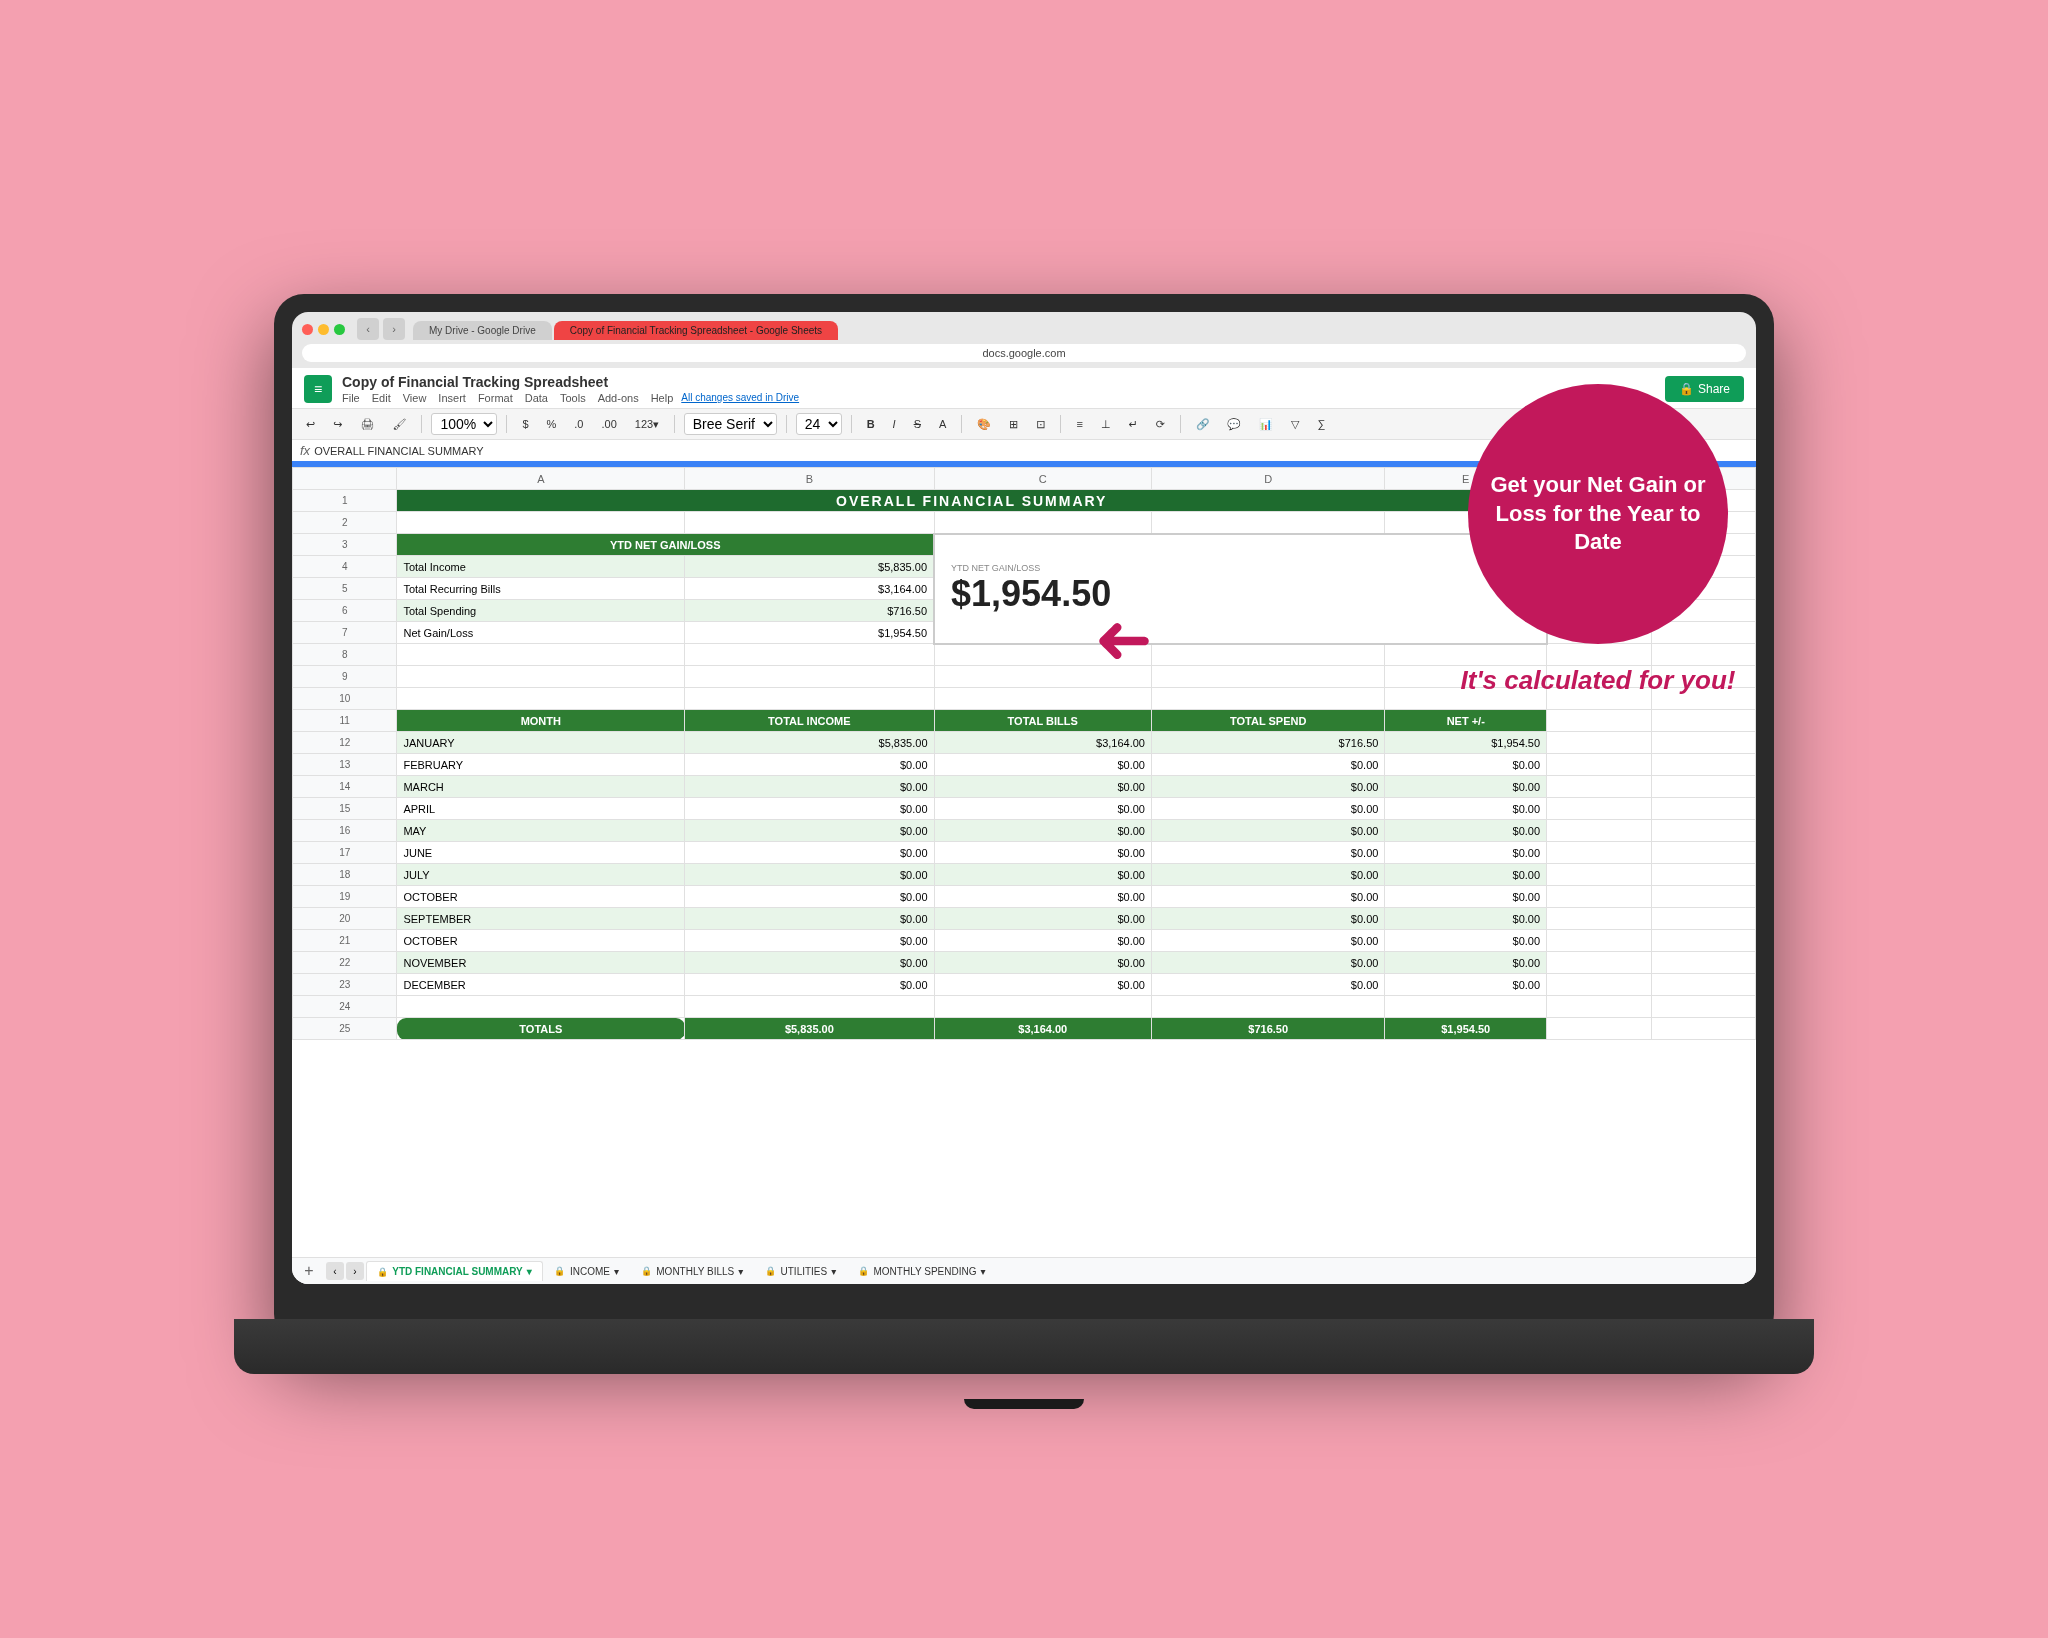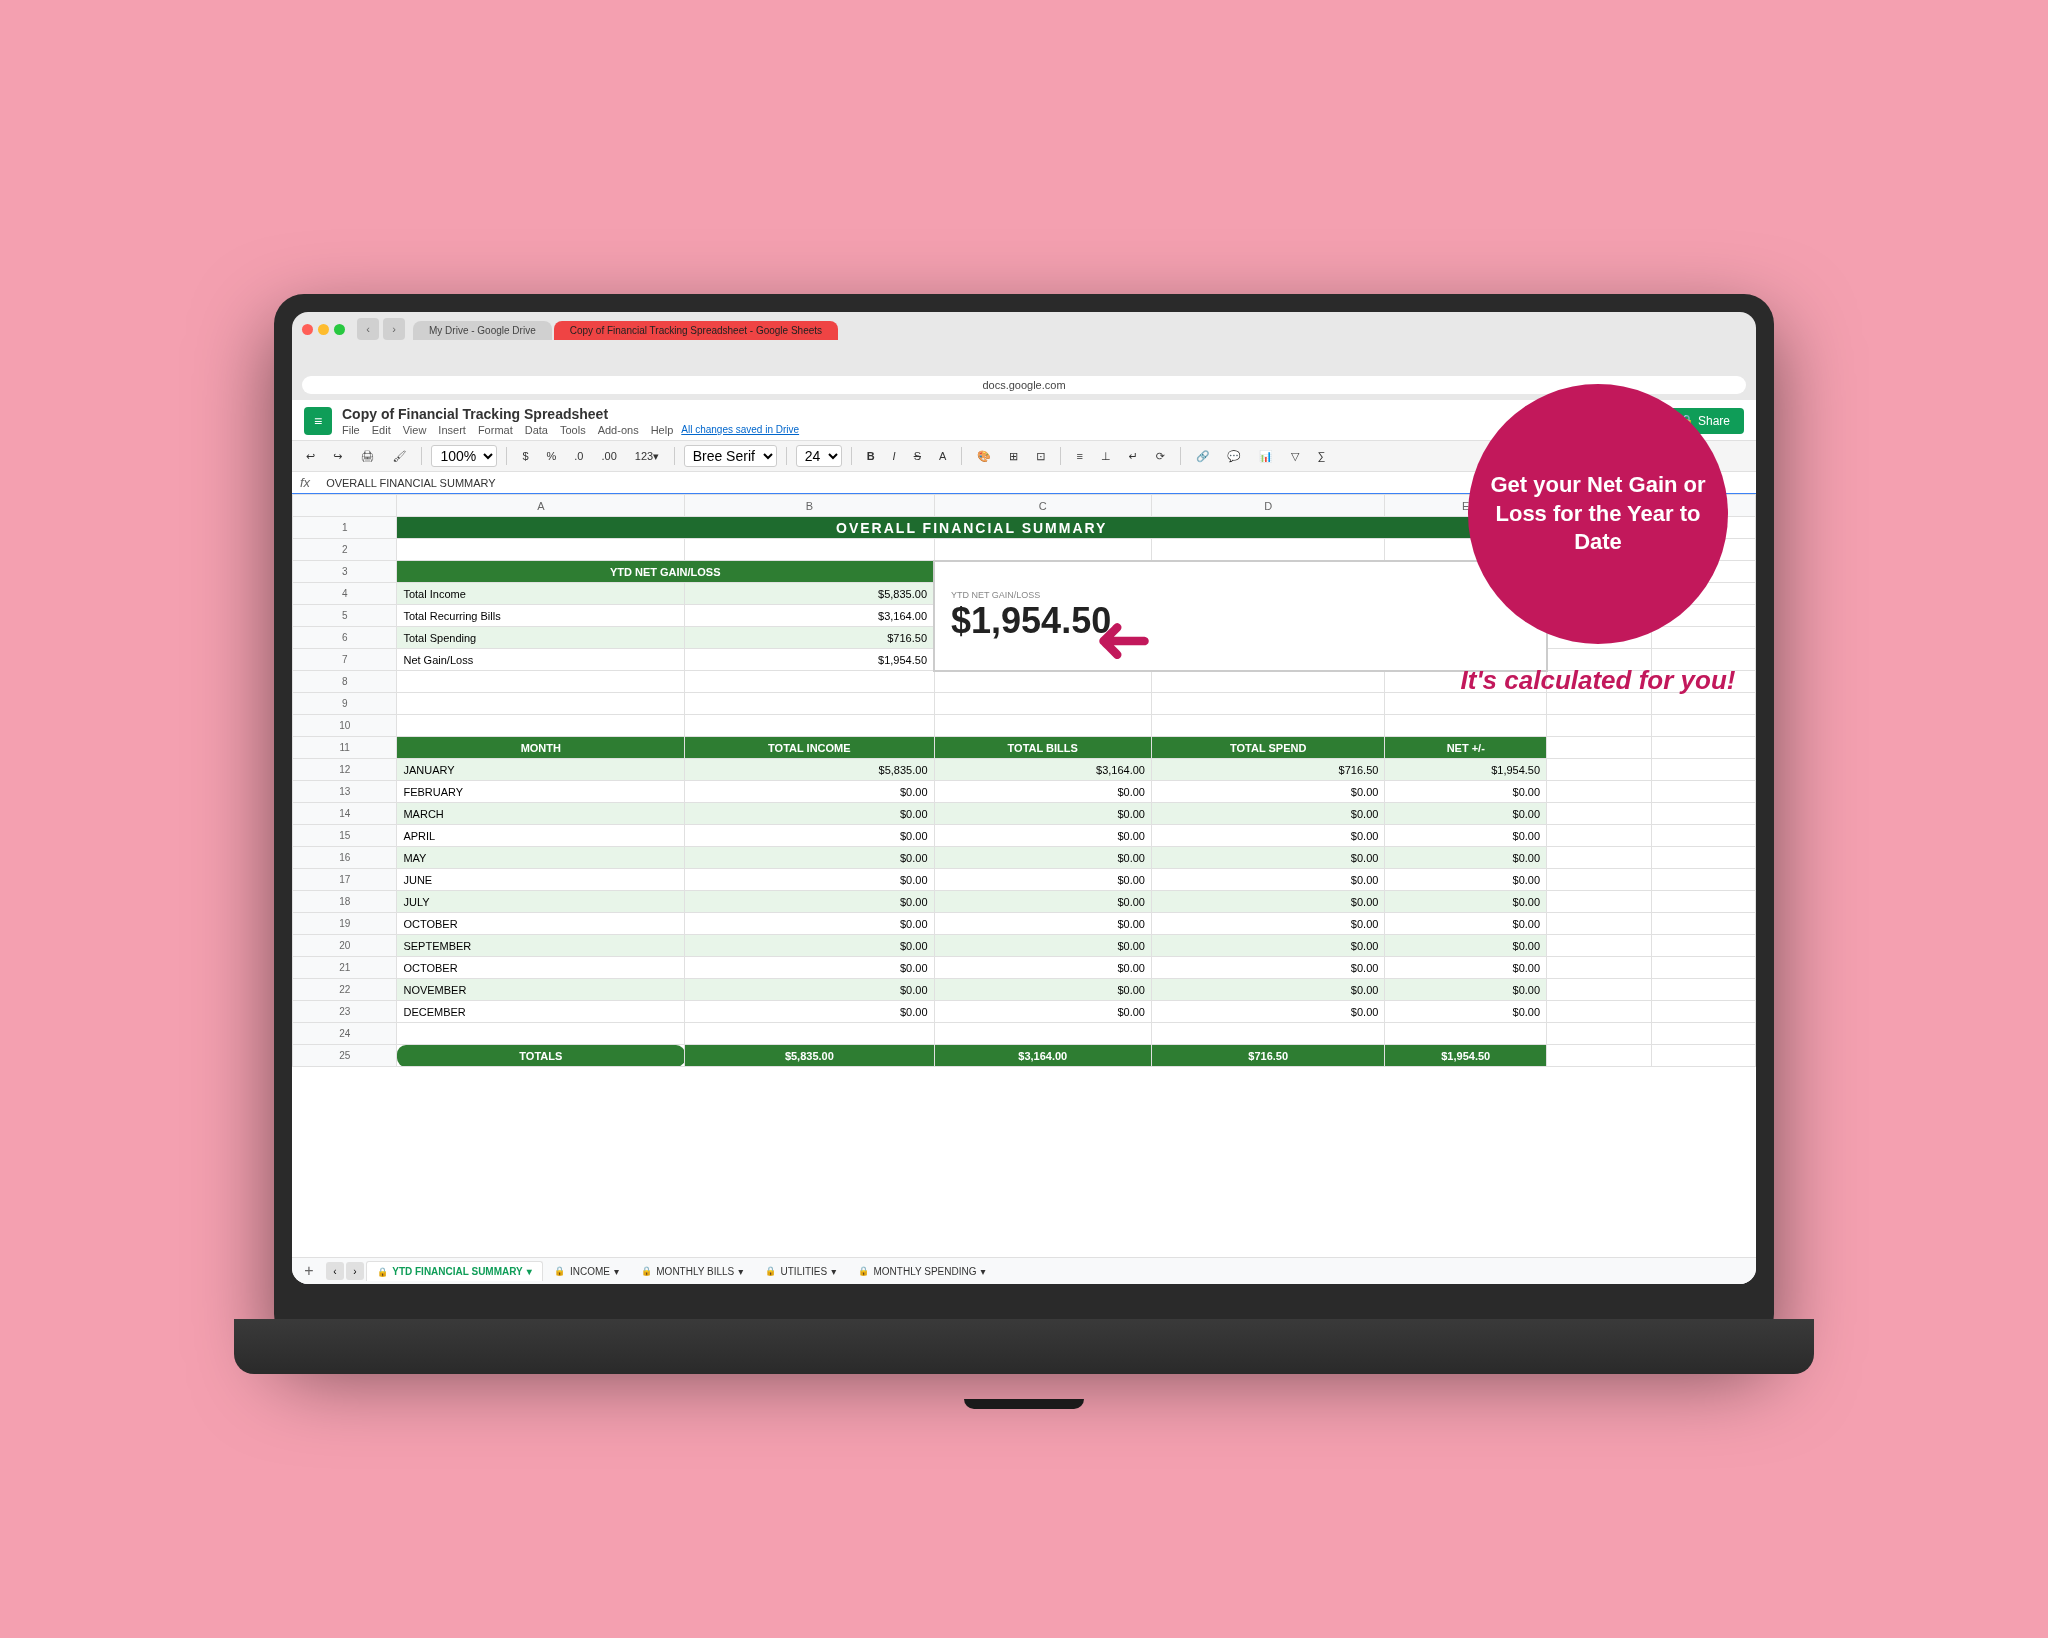--- a/index.html
+++ b/index.html
@@ -94,21 +94,21 @@
       font-size: 10px;
       color: #444;
       background: #d0d0d0;
       white-space: nowrap;
     }
     .browser-tab.active {
       background: #ef4444;
       color: #222;
     }
     .url-bar-row {
-      display: flex; align-items: flex-start; gap: 6px; margin-top: 32px;
+      display: flex; align-items: flex-start; gap: 6px;
     }
     .url-bar {
       flex: 1;
       background: white;
       border-radius: 16px;
       padding: 3px 12px;
       font-size: 11px;
       color: #444;
       text-align: center;
     }
@@ -191,23 +191,23 @@
     .font-select {
       border: 1px solid #ccc;
       border-radius: 3px;
       padding: 1px 4px;
       font-size: 14px;
       background: white;
     }
 
     
     .formula-bar {
-      display: flex; align-items: center; gap: 16px;
+      display: flex; align-items: center; gap: 4px;
       padding: 3px 8px;
-      border-bottom: 1px solid #3b82f6;
+      border-bottom: 6px solid #3b82f6;
       background: white;
       font-size: 11px;
     }
     .formula-icon { color: #666; font-style: italic; font-size: 13px; }
     .formula-text { color: #333; }
 
     
     .spreadsheet-area {
       flex: 1;
       overflow: hidden;

